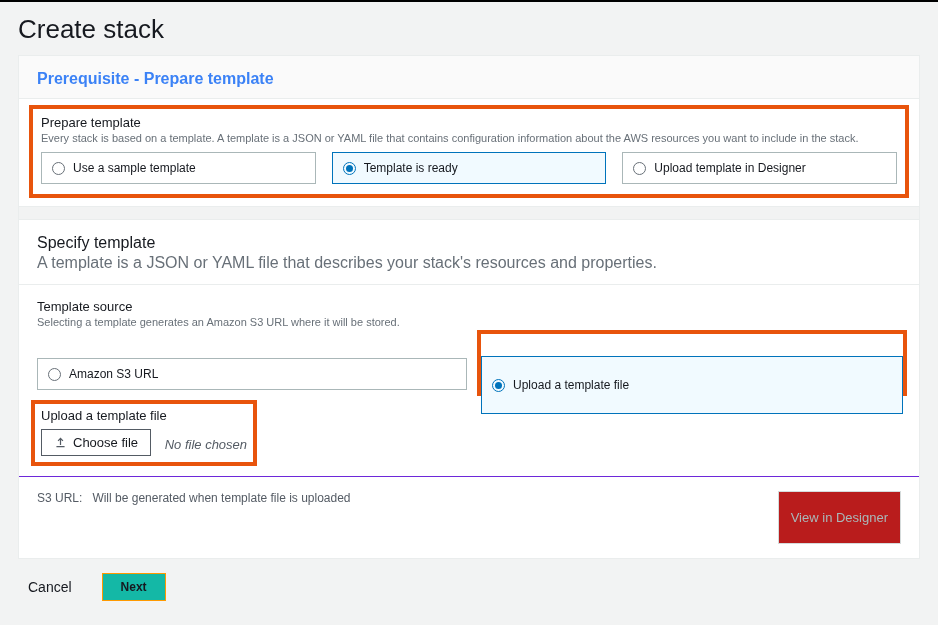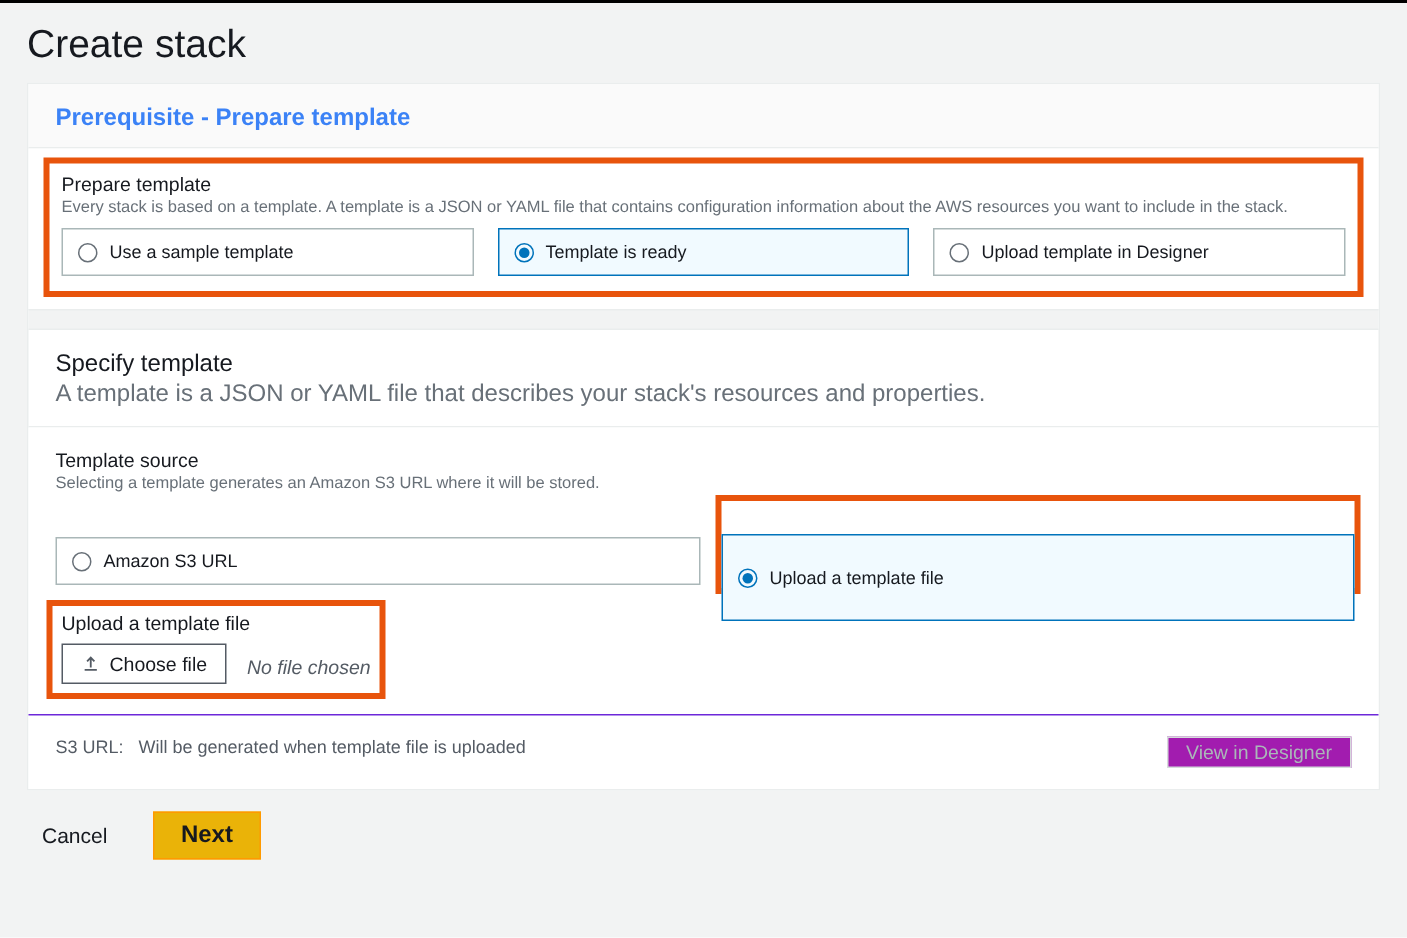--- a/index.html
+++ b/index.html
@@ -135,46 +135,46 @@
       padding: 14px 18px 14px;
       display: flex;
       align-items: flex-start;
       justify-content: space-between;
       border-top: 1px solid #6d28d9;
       background: #fff;
     }
     .s3-label { font-size: 12px; color: #545b64; }
     .view-designer-btn {
       border: 1px solid #d5dbdb;
-      background: #a21caf;
+      background: #b91c1c;
       color: #aab7b8;
-      padding: 2px 12px;
+      padding: 18px 12px;
       font-size: 13px;
       cursor: default;
     }
     .footer-actions {
       display: flex;
       align-items: center;
       gap: 20px;
       padding: 14px 18px 0;
     }
     .cancel-btn {
       background: transparent;
       border: none;
       color: #16191f;
       font-size: 14px;
       padding: 6px 10px;
       cursor: pointer;
     }
     .next-btn {
-      background: #eab308;
+      background: #14b8a6;
       border: 1px solid #ff9900;
       color: #16191f;
       font-weight: 700;
-      font-size: 16px;
+      font-size: 12px;
       padding: 6px 18px;
       cursor: pointer;
     }
     .upload-icon {
       width: 13px;
       height: 13px;
       display: inline-block;
     }
     .specify-header {
       padding: 14px 18px 2px;

